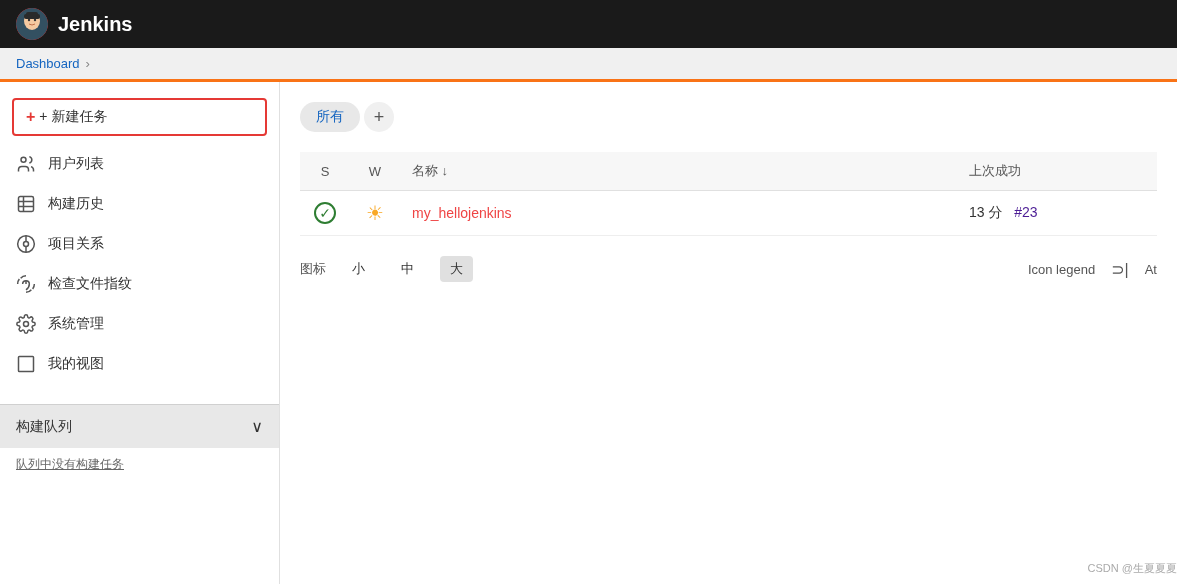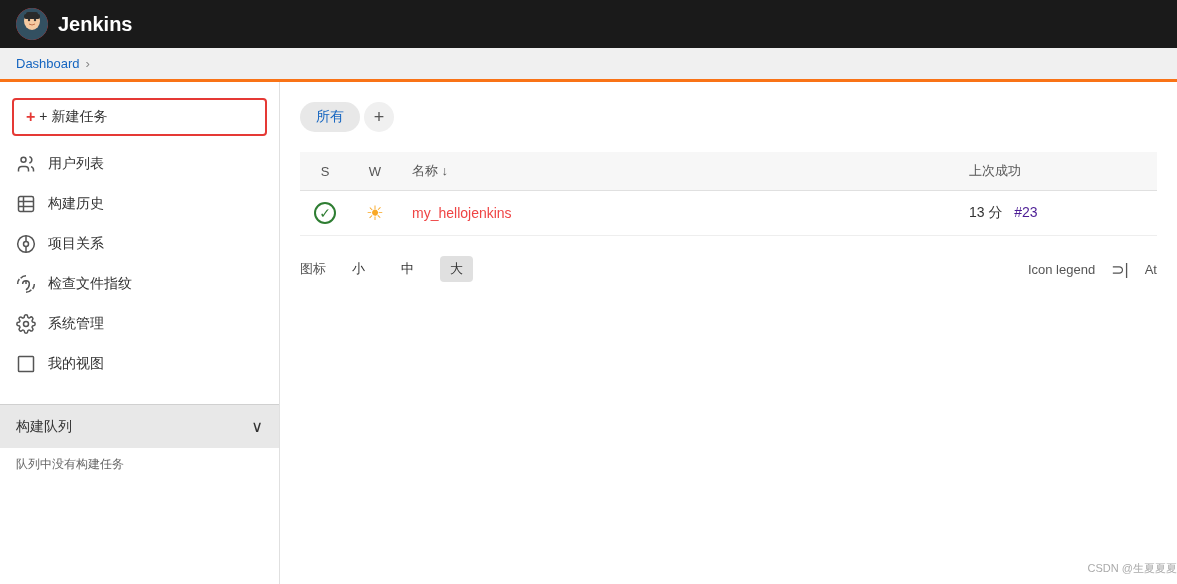--- a/index.html
+++ b/index.html
@@ -90,20 +90,21 @@
       background: #e8e8e8;
       border-top: 1px solid #d0d0d0;
       cursor: pointer;
       font-size: 14px;
       font-weight: 500;
     }
     .build-queue-content {
       padding: 8px 16px;
       font-size: 12px;
       color: #666;
+      text-decoration: underline;
     }
 
     
     .content {
       flex: 1;
       padding: 20px;
       background: #fff;
       overflow: auto;
     }
 

